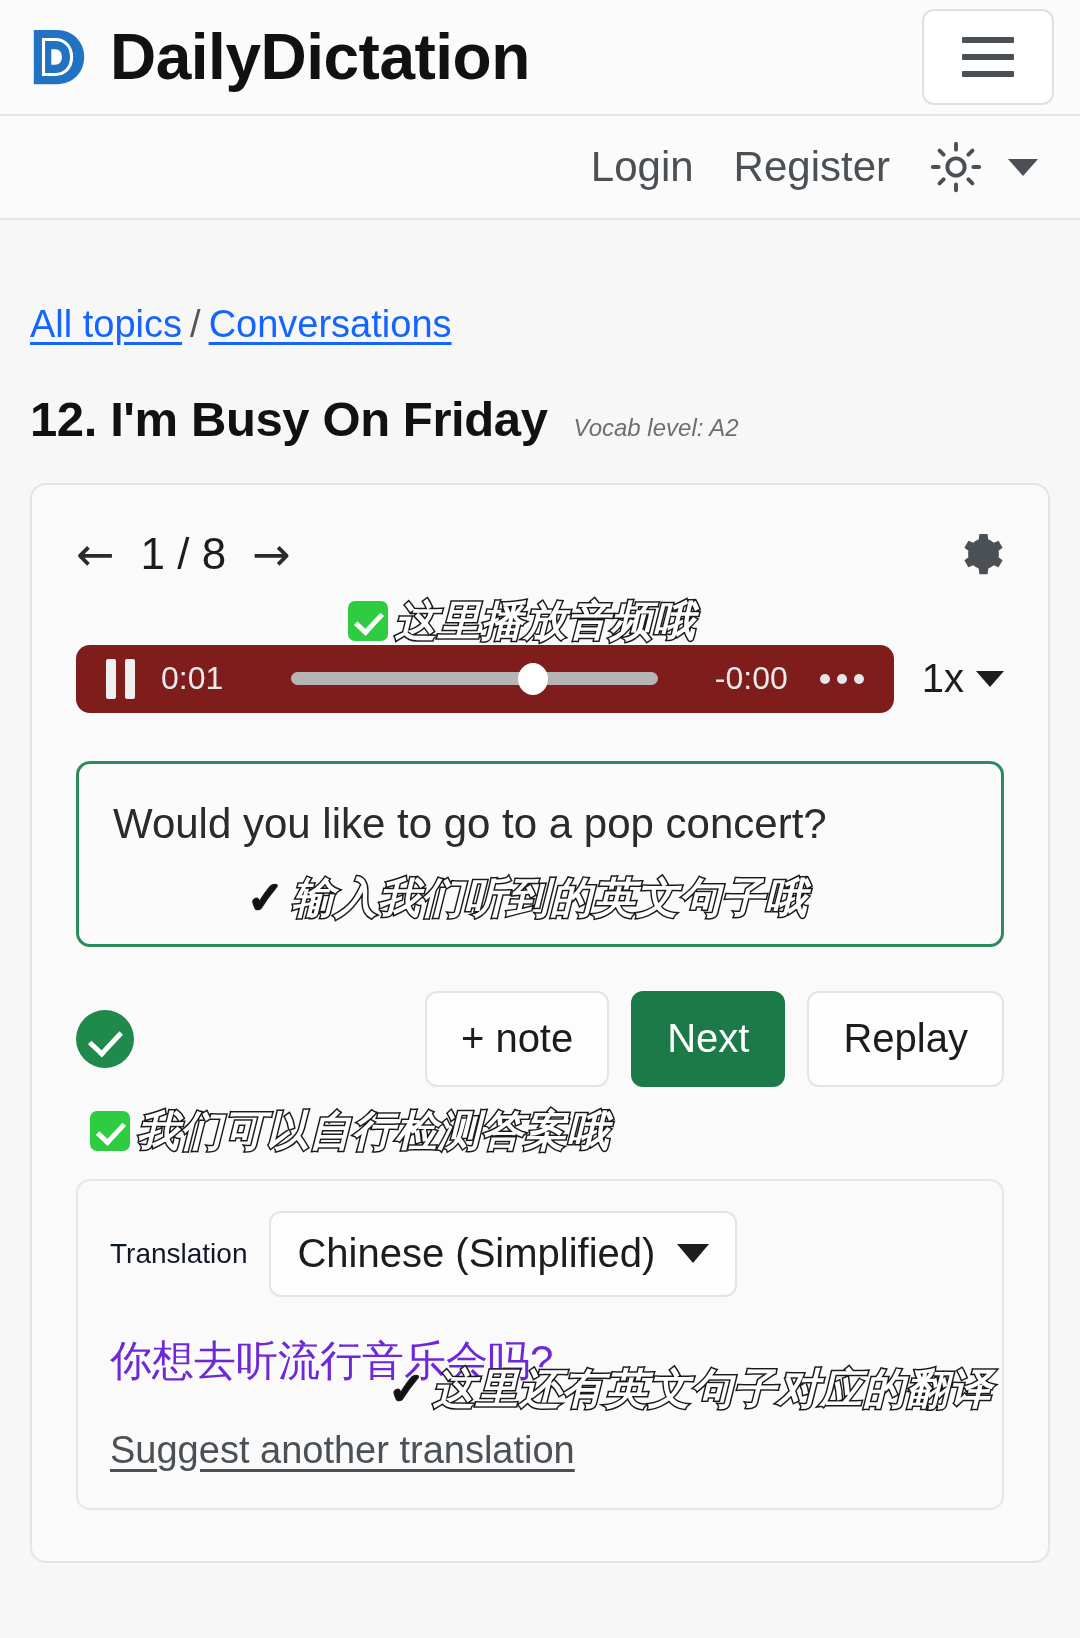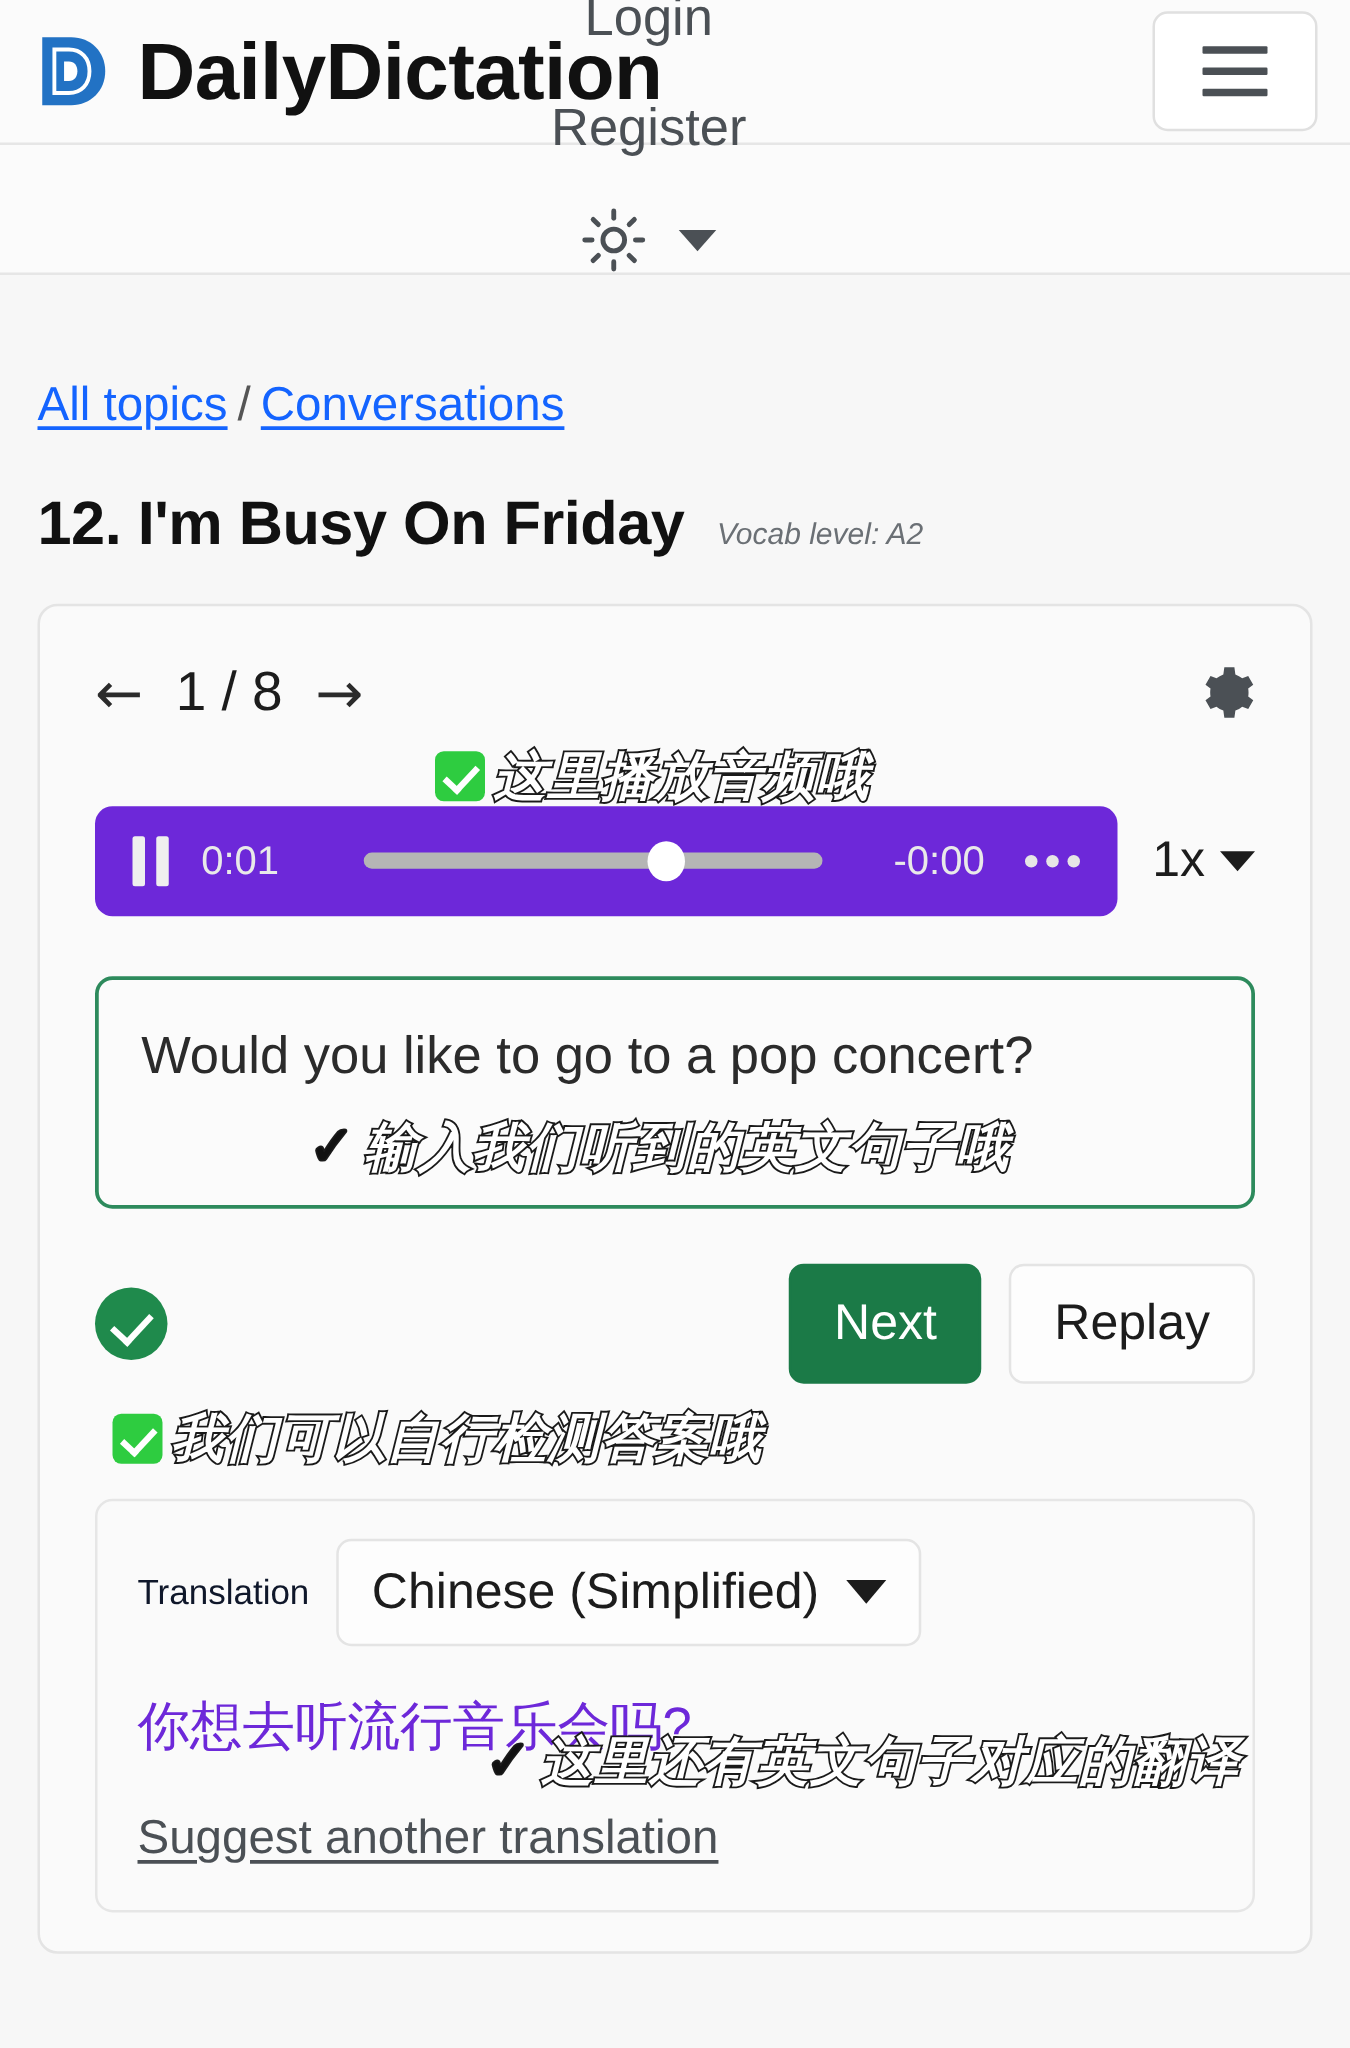--- a/index.html
+++ b/index.html
@@ -51,21 +51,20 @@
   
   .navrow {
     height: 104px;
     background: #fbfbfb;
     display: flex;
     align-items: center;
     justify-content: flex-end;
     gap: 40px;
     padding-right: 42px;
     border-bottom: 2px solid #e6e6e6;
-    flex-direction: column;
   }
   .navlink {
     font-size: 42px;
     color: #4b5055;
     text-decoration: none;
     font-weight: 400;
   }
   .sun-wrap { display: flex; align-items: center; gap: 26px; }
   .caret-down {
     width: 0; height: 0;
@@ -185,22 +184,22 @@
 
   
   .player-row {
     display: flex;
     align-items: center;
     gap: 22px;
     margin-top: 66px;
   }
   .player {
     flex: 1;
-    height: 88px;
-    background: #6d28d9;
+    height: 68px;
+    background: #7f1d1d;
     border-radius: 14px;
     display: flex;
     align-items: center;
     padding: 0 30px;
     gap: 26px;
   }
   .pause-btn { display: flex; gap: 9px; }
   .pause-btn i {
     display: block;
     width: 10px; height: 40px;
@@ -474,20 +473,21 @@
         <span class="anno-box">
           <span class="tickmark">✓</span>
             <span>输入我们听到的英文句子哦</span>
         </span>
       </div>
     </div>
 
     <div class="actions">
       <div class="check-circle"></div>
       <div class="spacer"></div>
+      <button class="btn">+ note</button>
       <button class="btn btn-primary">Next</button>
       <button class="btn">Replay</button>
     </div>
 
     <div class="anno anno-selfcheck">
       <span class="anno-box">
         <span class="greenbox"></span>
           <span>我们可以自行检测答案哦</span>
       </span>
     </div>

